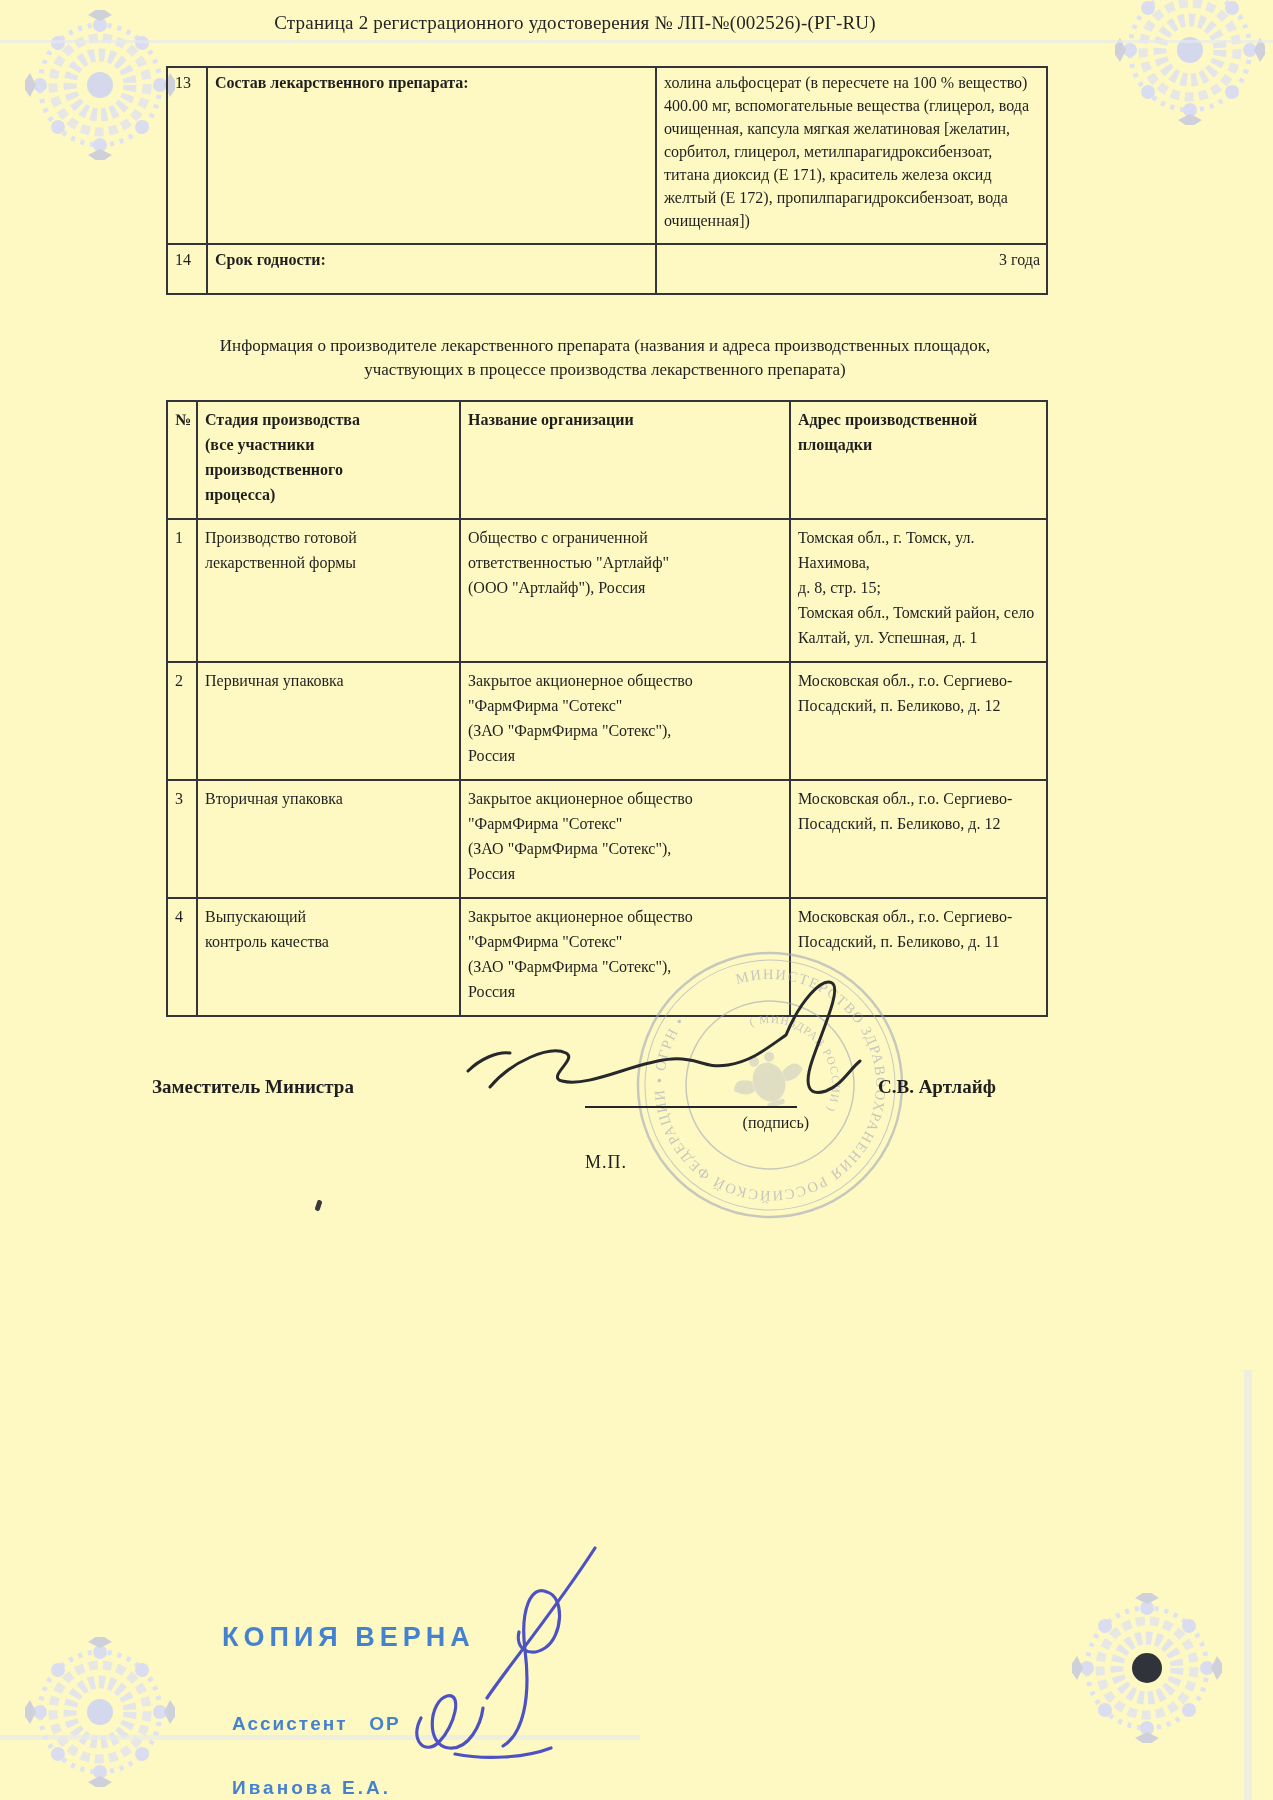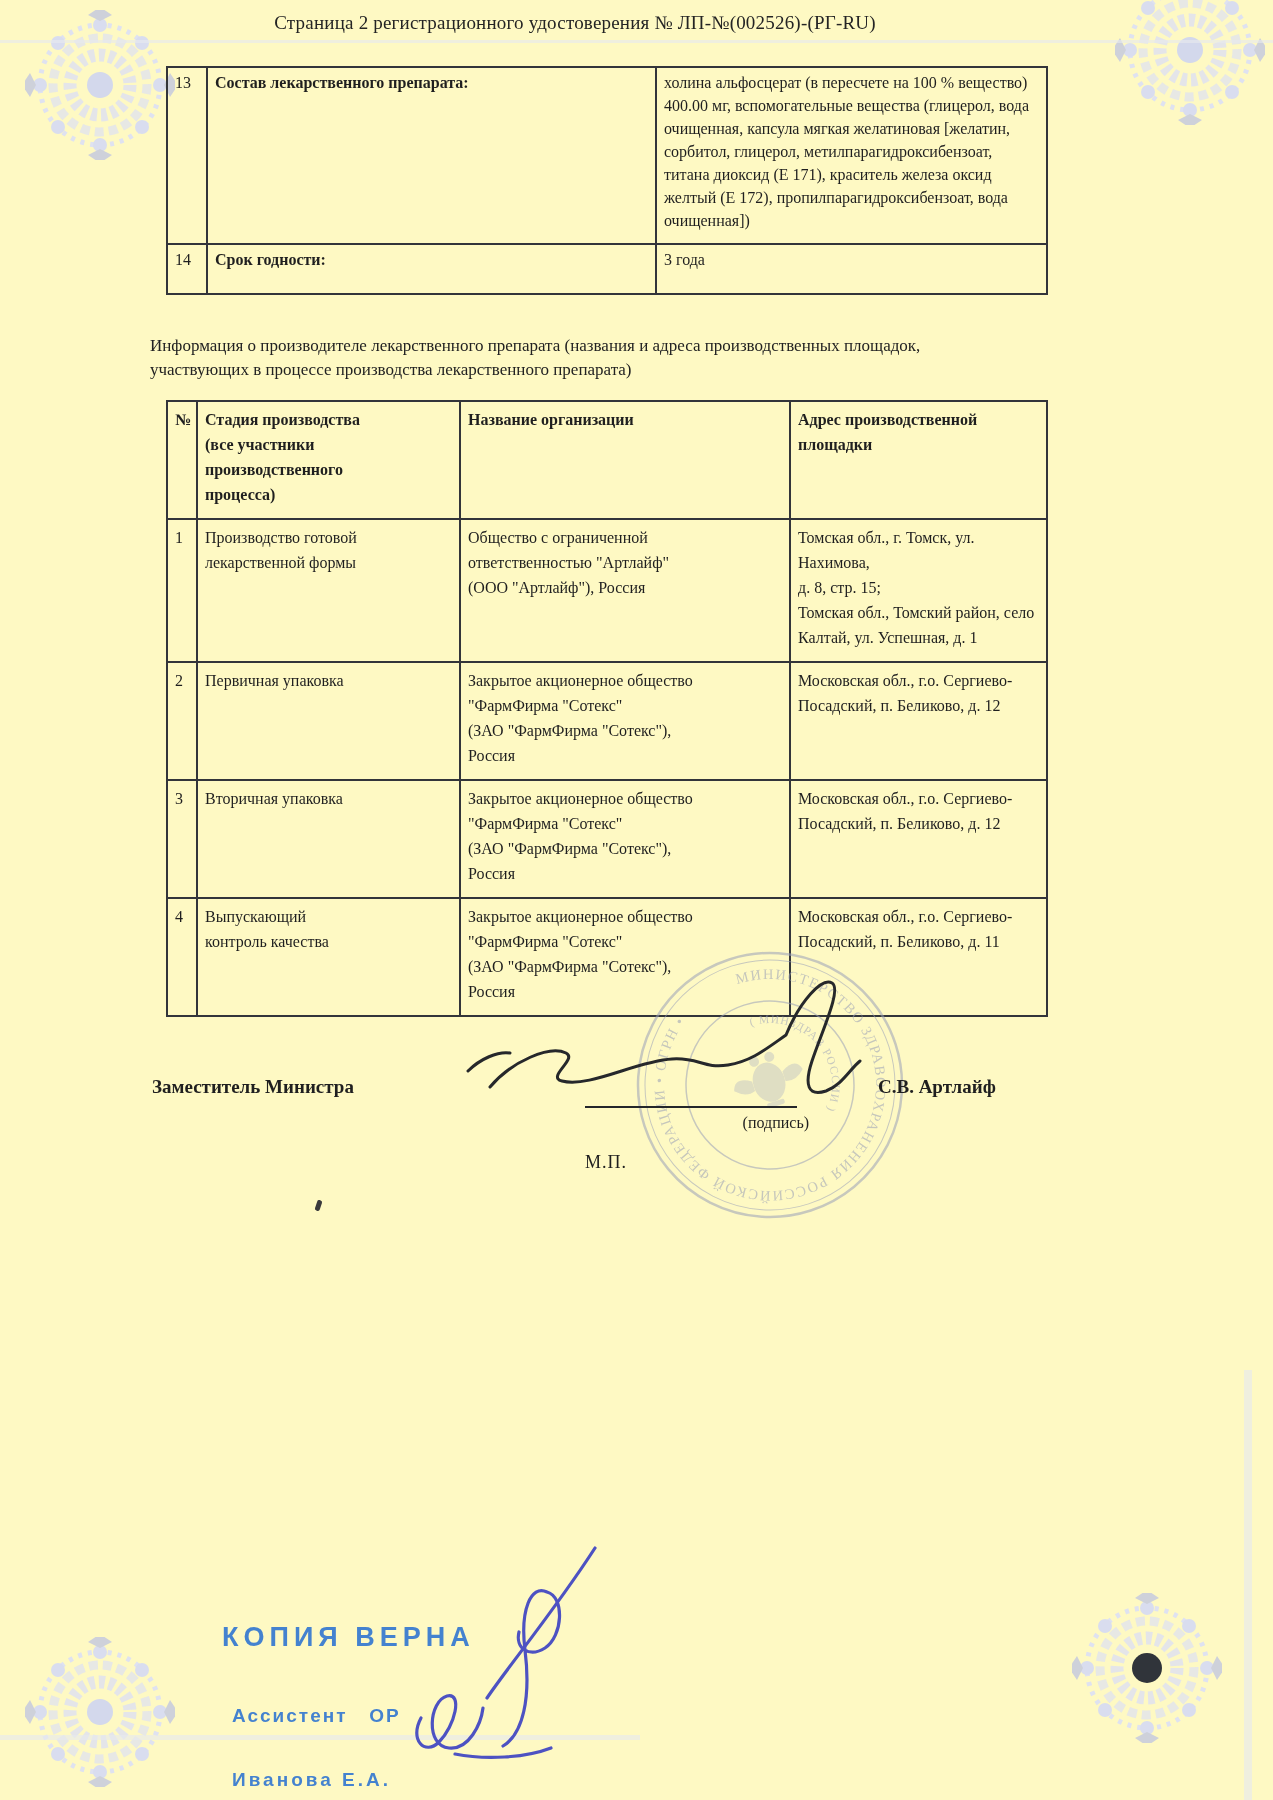--- a/index.html
+++ b/index.html
@@ -22,44 +22,44 @@
 
   
   table.doc-table { border-collapse:collapse; table-layout:fixed; position:absolute; }
   table.doc-table td {
     border:2px solid #33353a; vertical-align:top;
     font-size:16px; line-height:23px; padding:3px 6px 11px 7px;
     white-space:pre-line; overflow:hidden;
   }
   td.cell-num { text-align:left; padding-left:5px; }
   td.cell-label { font-weight:bold; }
-  td.cell-center { text-align:left; vertical-align:middle; white-space:normal; }
+  td.cell-center { text-align:right; vertical-align:middle; white-space:normal; }
   #mfr-table td { line-height:25px; padding-top:5px; }
   #mfr-table td.th { font-weight:bold; }
 
   .intro {
-    left:150px; top:334px; width:910px; 
+    left:150px; top:334px; width:910px; text-align:center;
     font-size:17px; line-height:24px; white-space:pre-line; color:#222;
   }
 
   
   .sig-title { left:152px; top:1076px; font-size:19px; font-weight:bold; }
   .sig-name  { left:878px; top:1076px; font-size:19px; font-weight:bold; }
   .sig-line  { left:585px; top:1106px; width:212px; height:2px; background:#24262a; }
   .sig-caption { left:597px; top:1114px; width:212px; text-align:right; font-size:16px; }
   .sig-mp { left:585px; top:1152px; width:212px; text-align:left; font-size:18px; letter-spacing:1px; }
 
   
   .copy-stamp {
     left:222px; top:1586px; color:#3b7cd0;
     font-family:"Liberation Sans", sans-serif; font-weight:bold;
     white-space:pre; opacity:.95;
   }
   .copy-stamp .l1 { font-size:27px; letter-spacing:5px; }
-  .copy-stamp .l2 { font-size:19px; letter-spacing:2px; margin-top:16px; padding-left:10px; }
+  .copy-stamp .l2 { font-size:19px; letter-spacing:2px; margin-top:24px; padding-left:10px; }
   .copy-stamp .l3 { font-size:19px; letter-spacing:3px; margin-top:6px; padding-left:10px; }
 
   .black-dot {
     left:1132px; top:1653px; width:30px; height:30px;
     border-radius:50%; background:#30343a;
   }
   .ink-speck {
     left:316px; top:1200px; width:5px; height:11px;
     background:#3a3a3c; border-radius:2px; transform:rotate(18deg);
   }

